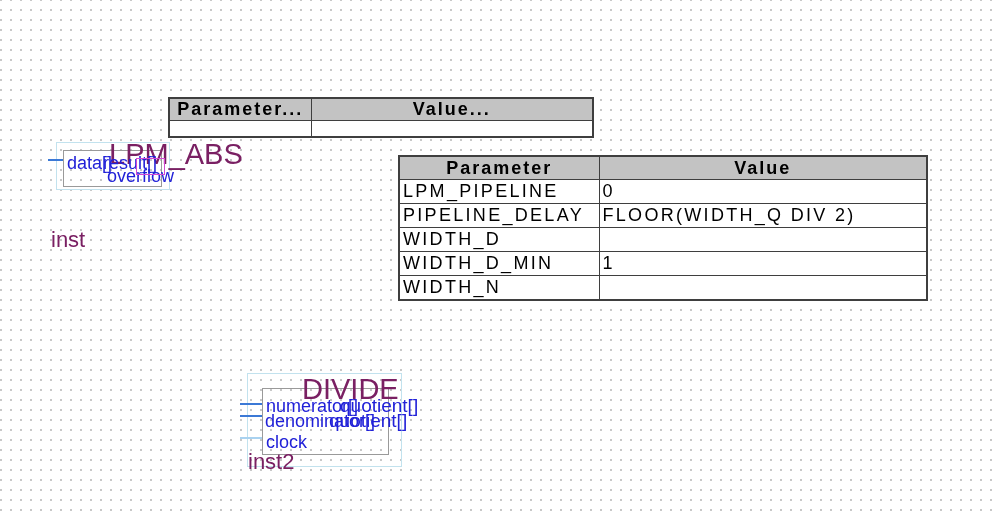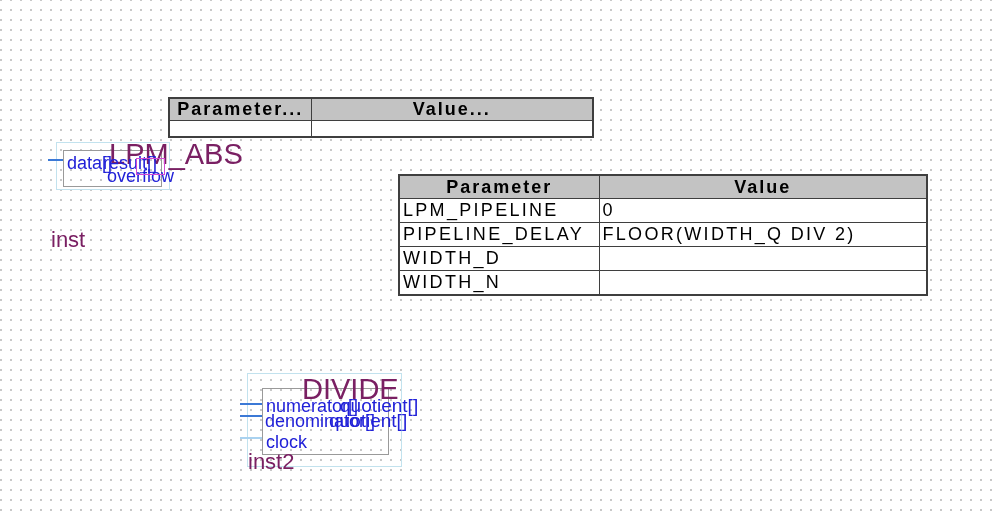--- a/index.html
+++ b/index.html
@@ -54,21 +54,21 @@
       </tr>
     </thead>
     <tbody>
       <tr>
         <td></td>
         <td></td>
       </tr>
     </tbody>
   </table>
 
-  <table class="ptable large" style="left:398px;top:174px;width:528px;">
+  <table class="ptable large" style="left:398px;top:155px;width:528px;">
     <colgroup>
         <col style="width:200px">
         <col style="width:328px">
       </colgroup>
     <thead>
       <tr>
         <th>Parameter</th>
         <th>Value</th>
       </tr>
     </thead>
@@ -77,20 +77,24 @@
         <td>LPM_PIPELINE</td>
         <td>0</td>
       </tr>
       <tr>
         <td>PIPELINE_DELAY</td>
         <td>FLOOR(WIDTH_Q DIV 2)</td>
       </tr>
       <tr>
         <td>WIDTH_D</td>
         <td></td>
+      </tr>
+      <tr>
+        <td>WIDTH_D_MIN</td>
+        <td>1</td>
       </tr>
       <tr>
         <td>WIDTH_N</td>
         <td></td>
       </tr>
     </tbody>
   </table>
 
   <div>
     <div class="selbox" style="left:56px;top:142px;width:112px;height:46px;"></div>

